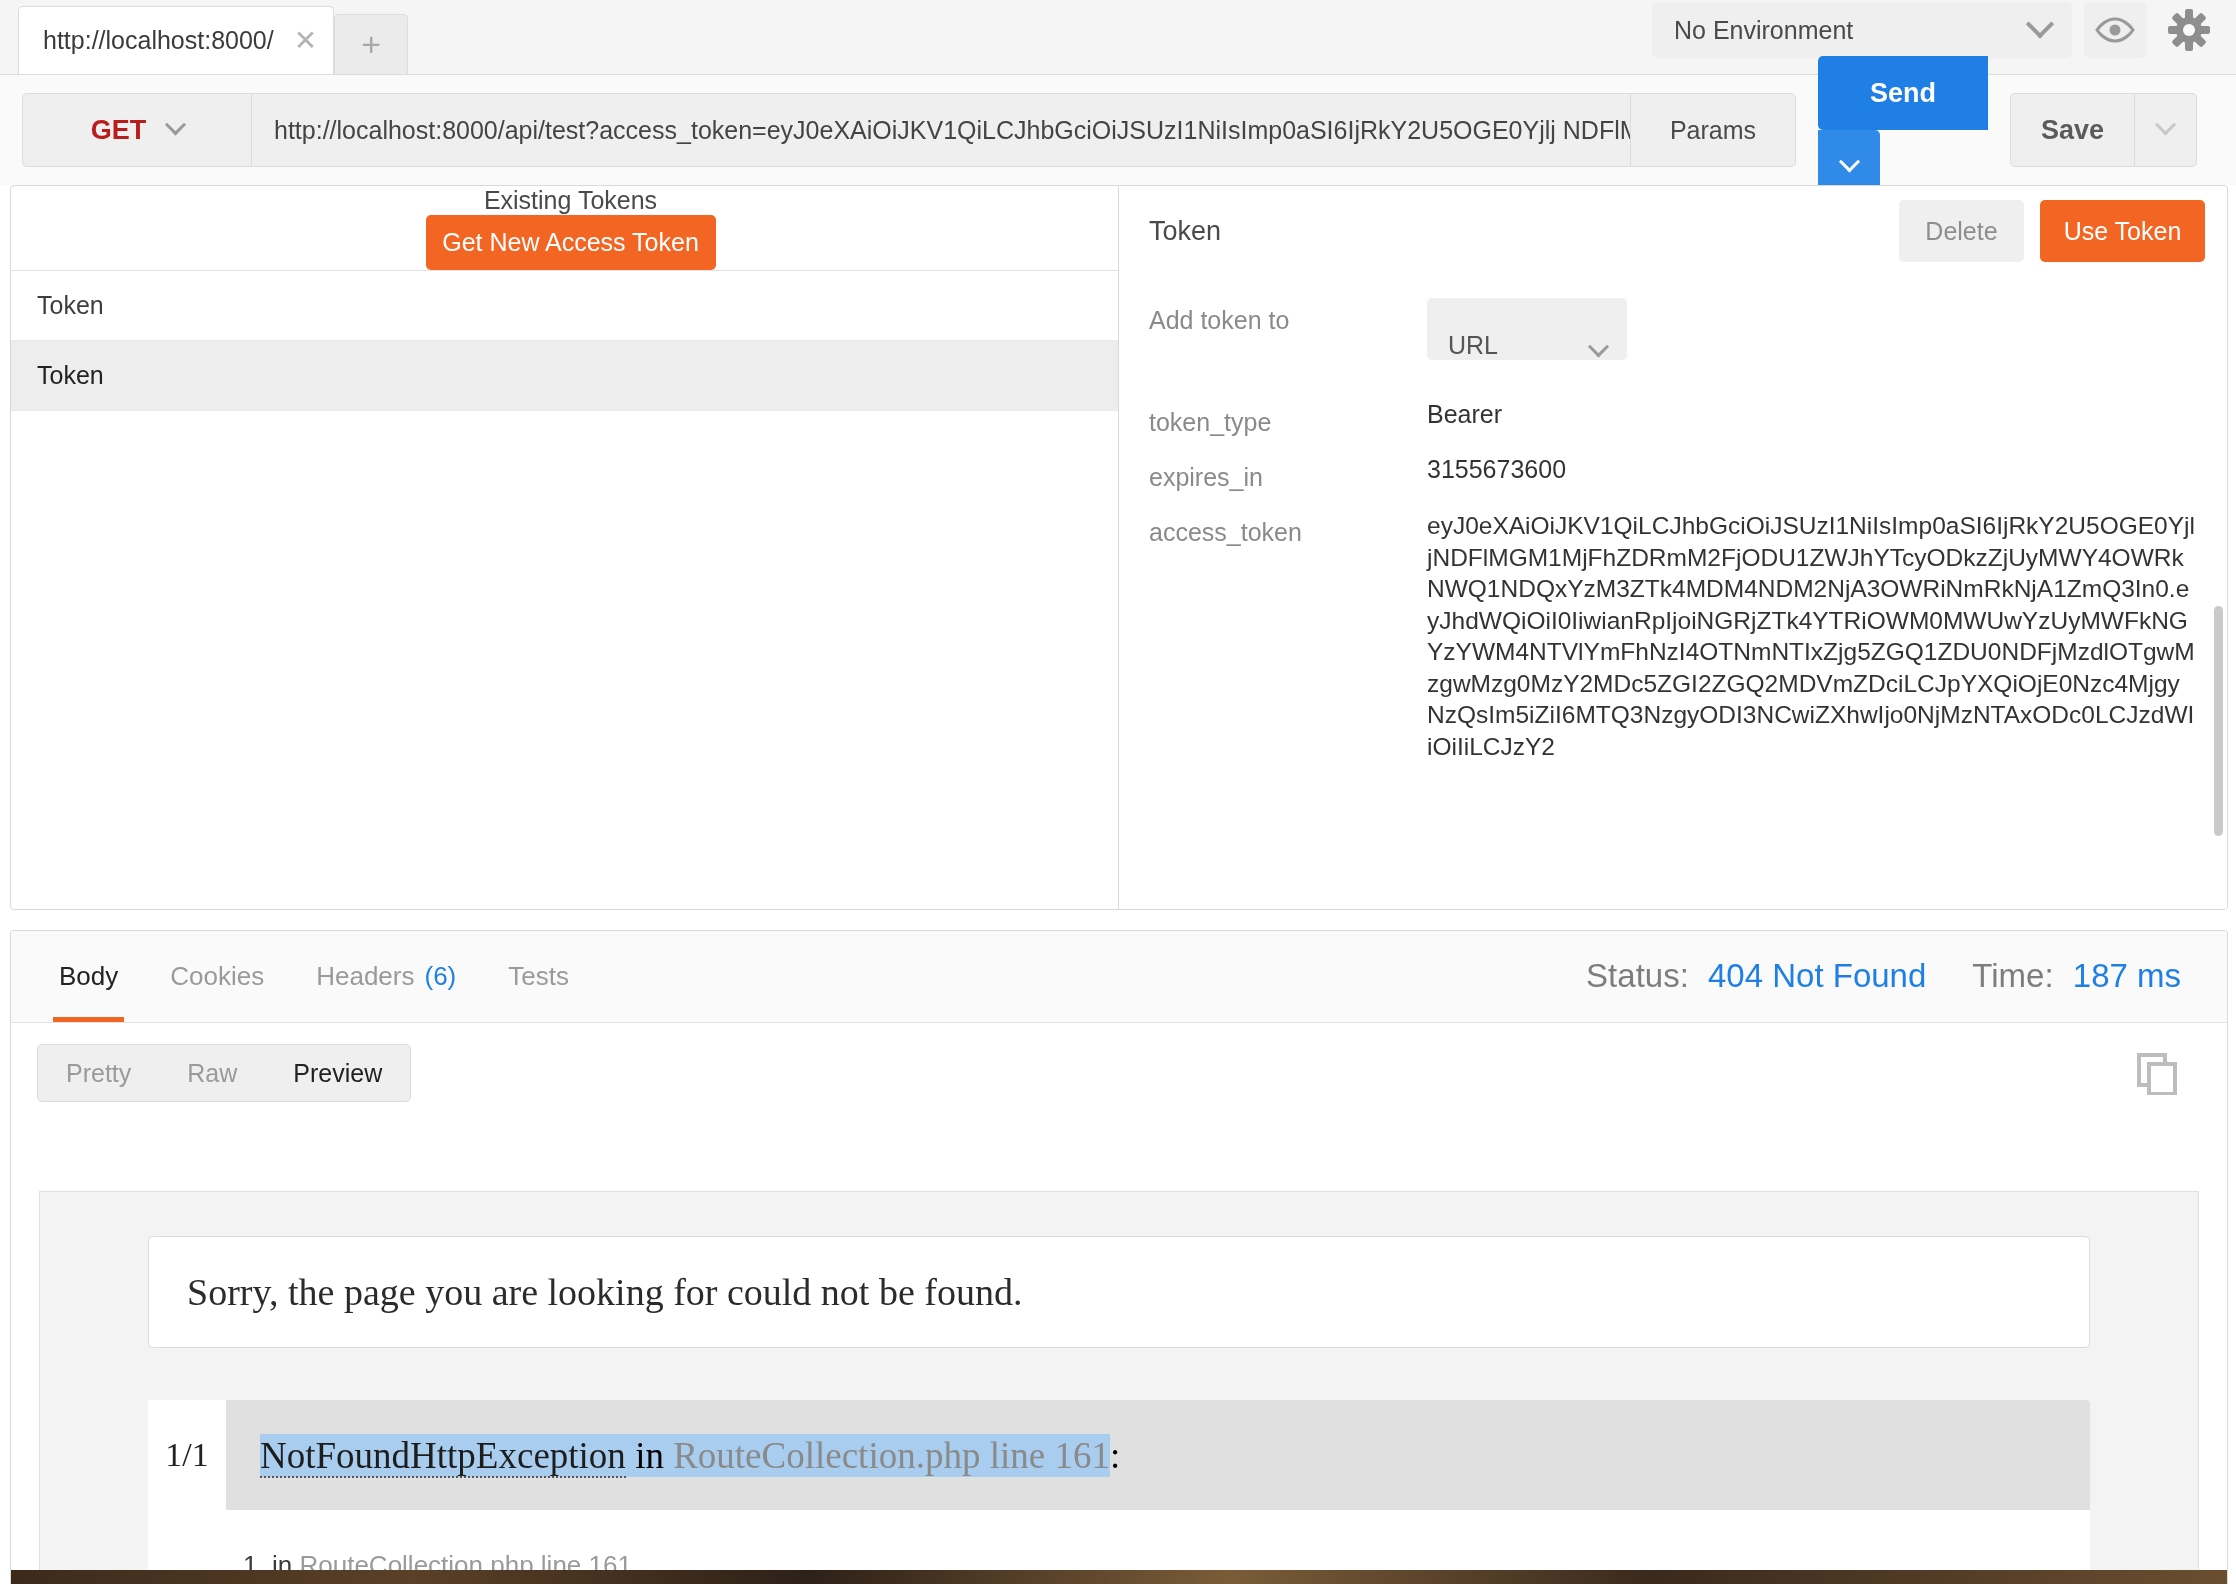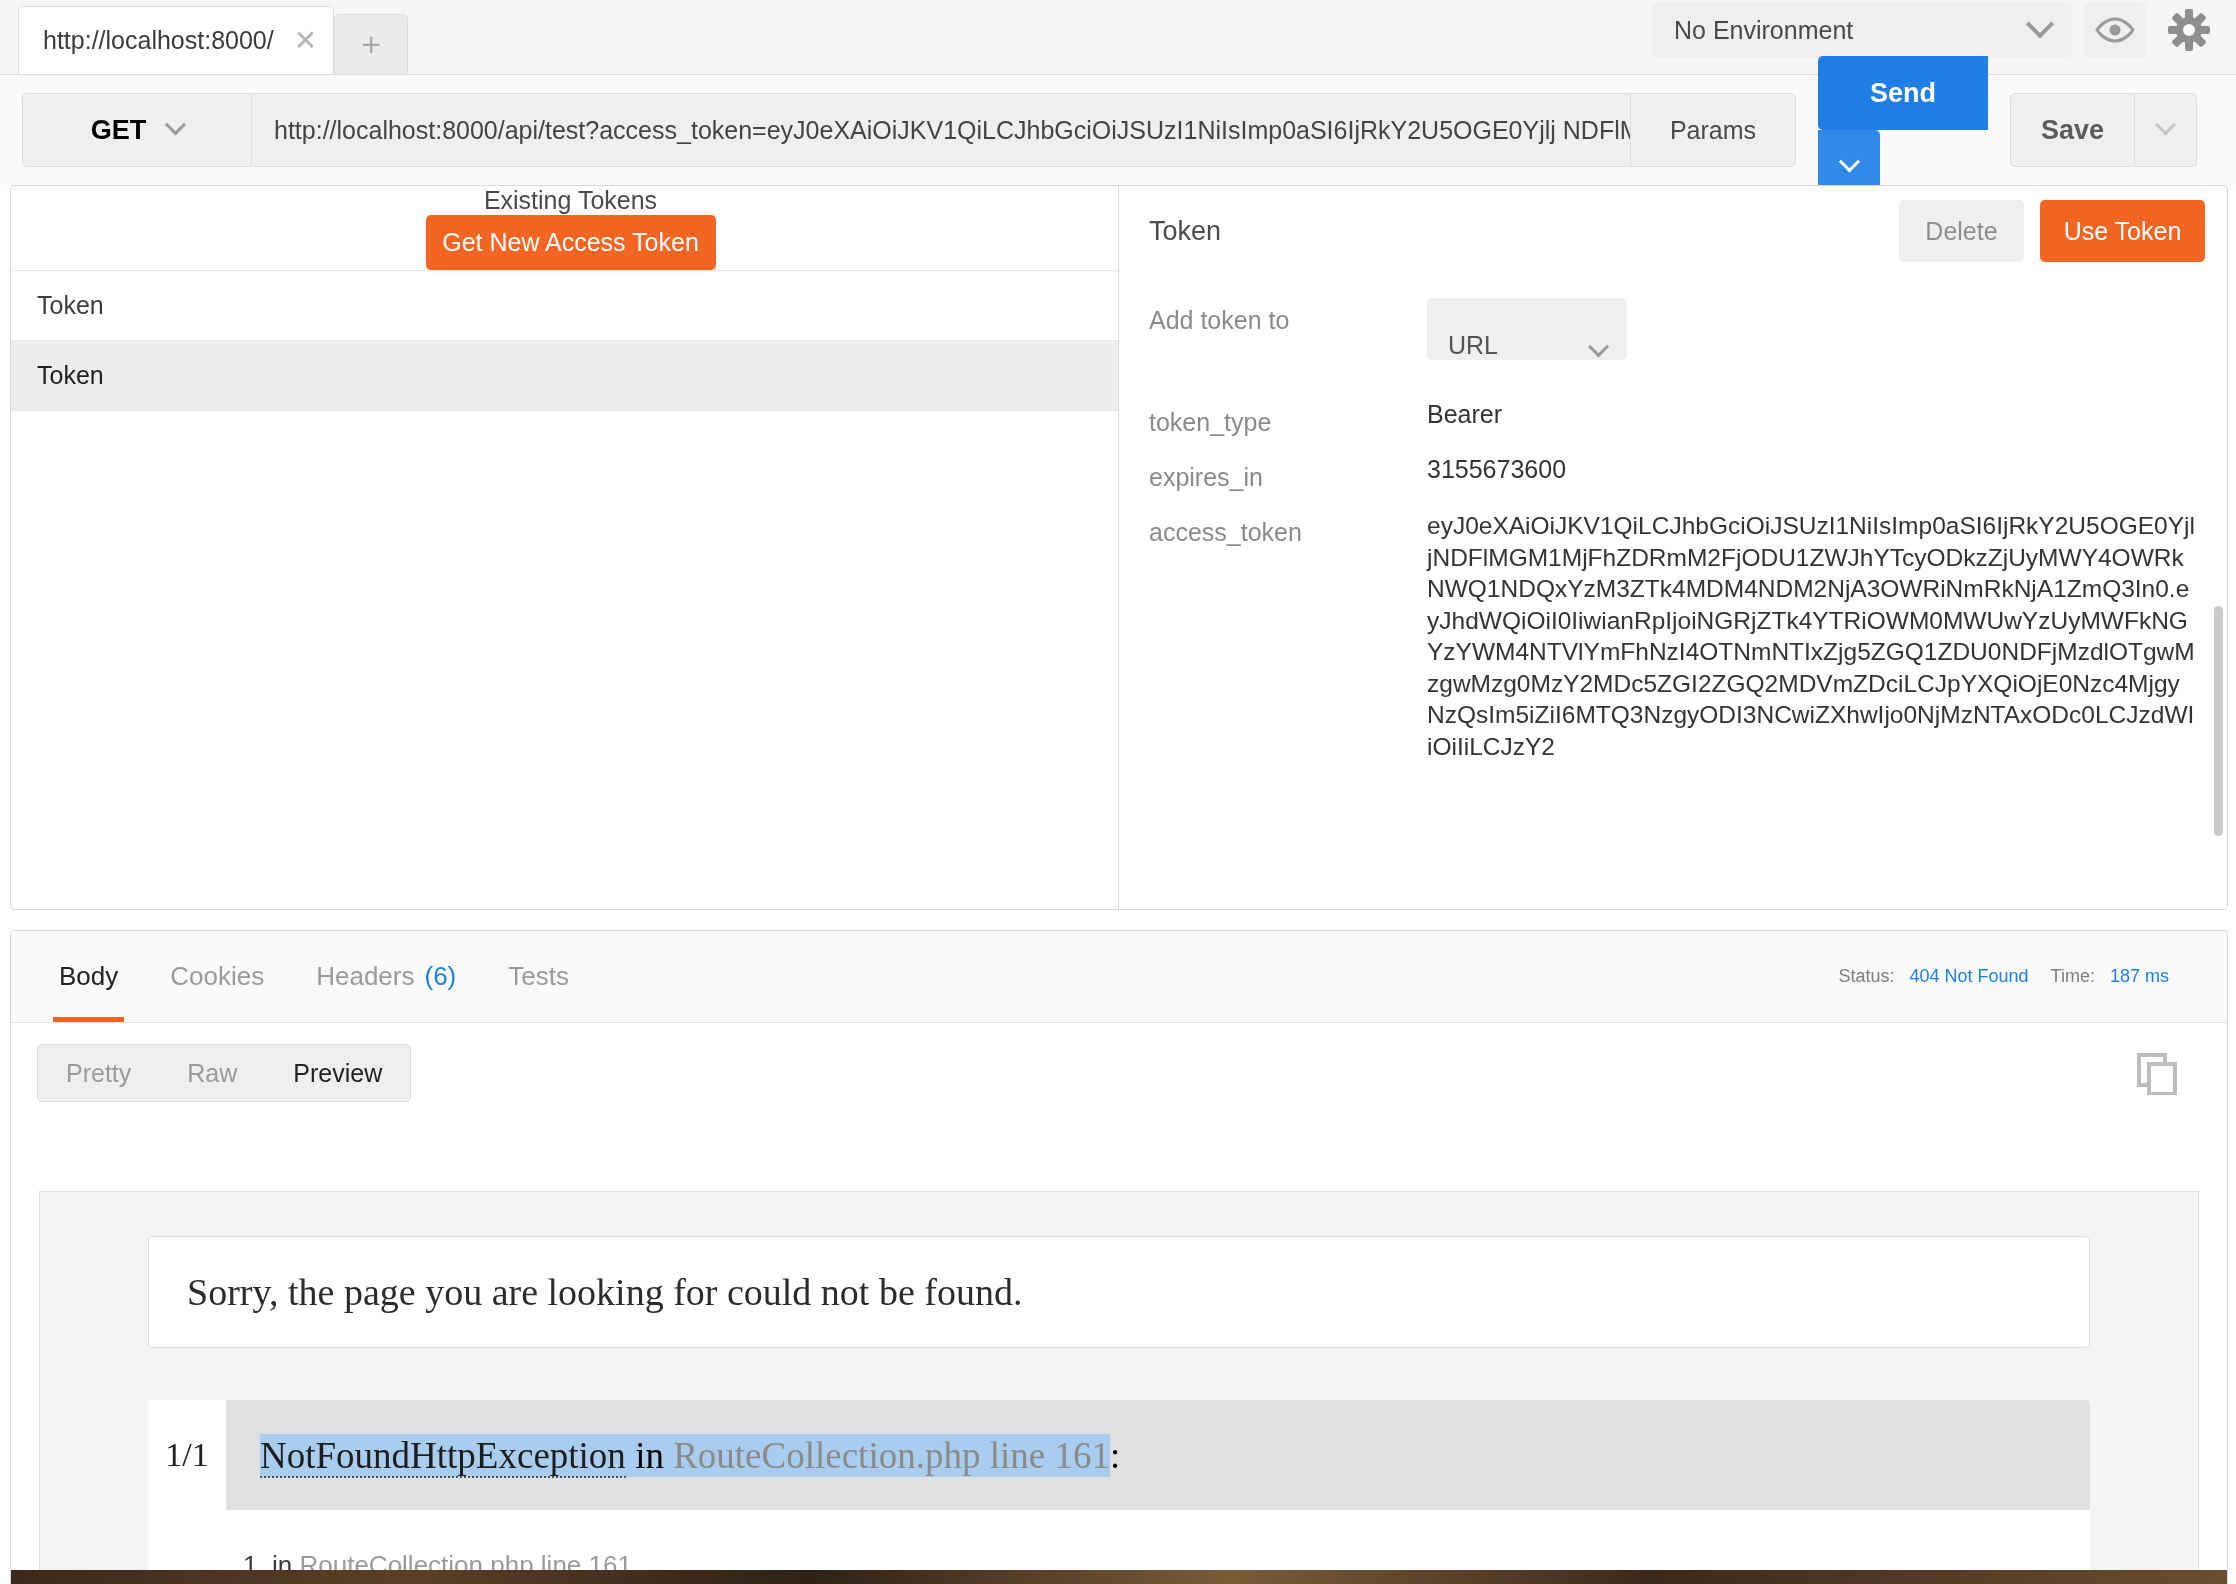--- a/index.html
+++ b/index.html
@@ -52,21 +52,21 @@
 
   
   .urlbar {
     position: absolute; top: 75px; left: 0; width: 2236px; height: 110px;
     background: #fafafa; display: flex; align-items: center; padding: 0 22px; gap: 0;
   }
   .method {
     width: 230px; height: 74px; background: #efefef;
     border: 1px solid #dcdcdc; border-radius: 5px 0 0 5px;
     display: flex; align-items: center; justify-content: center; gap: 22px;
-    font-size: 27px; font-weight: bold; color: #000000;
+    font-size: 27px; font-weight: bold; color: #b91c1c;
   }
   .url-input {
     flex: 1; height: 74px; background: #efefef; border: 1px solid #dcdcdc; border-left: none;
     display: flex; align-items: center; padding: 0 22px;
     font-size: 25px; color: #444; overflow: hidden; white-space: nowrap;
   }
   .params-btn {
     width: 165px; height: 74px; background: #efefef; border: 1px solid #dcdcdc;
     border-radius: 0 5px 5px 0; border-left: none;
     display: flex; align-items: center; justify-content: center;
@@ -164,22 +164,22 @@
     display: flex; align-items: center; padding: 0 26px; font-size: 26px;
     color: #9a9a9a; position: relative;
   }
   .resp-tab.active { color: #222; font-weight: 500; }
   .resp-tab.active::after {
     content: ""; position: absolute; left: 20px; right: 20px; bottom: 0;
     height: 5px; background: #f26522;
   }
   .headers-count { color: #1f7fe5; margin-left: 10px; }
   .status-area {
-    position: absolute; right: 58px; top: 0; bottom: 1px;
-    display: flex; align-items: center; gap: 22px; font-size: 18px;
+    position: absolute; right: 46px; top: 0; bottom: 1px;
+    display: flex; align-items: center; gap: 46px; font-size: 33px;
   }
   .status-lbl { color: #7d7d7d; }
   .status-val { color: #1f7fe5; margin-left: 10px; }
 
   .fmt-bar { height: 100px; display: flex; align-items: center; padding: 0 26px; }
   .fmt-group {
     display: flex; border: 1px solid #dcdcdc; border-radius: 5px; overflow: hidden;
     background: #efefef; height: 58px;
   }
   .fmt-btn {

